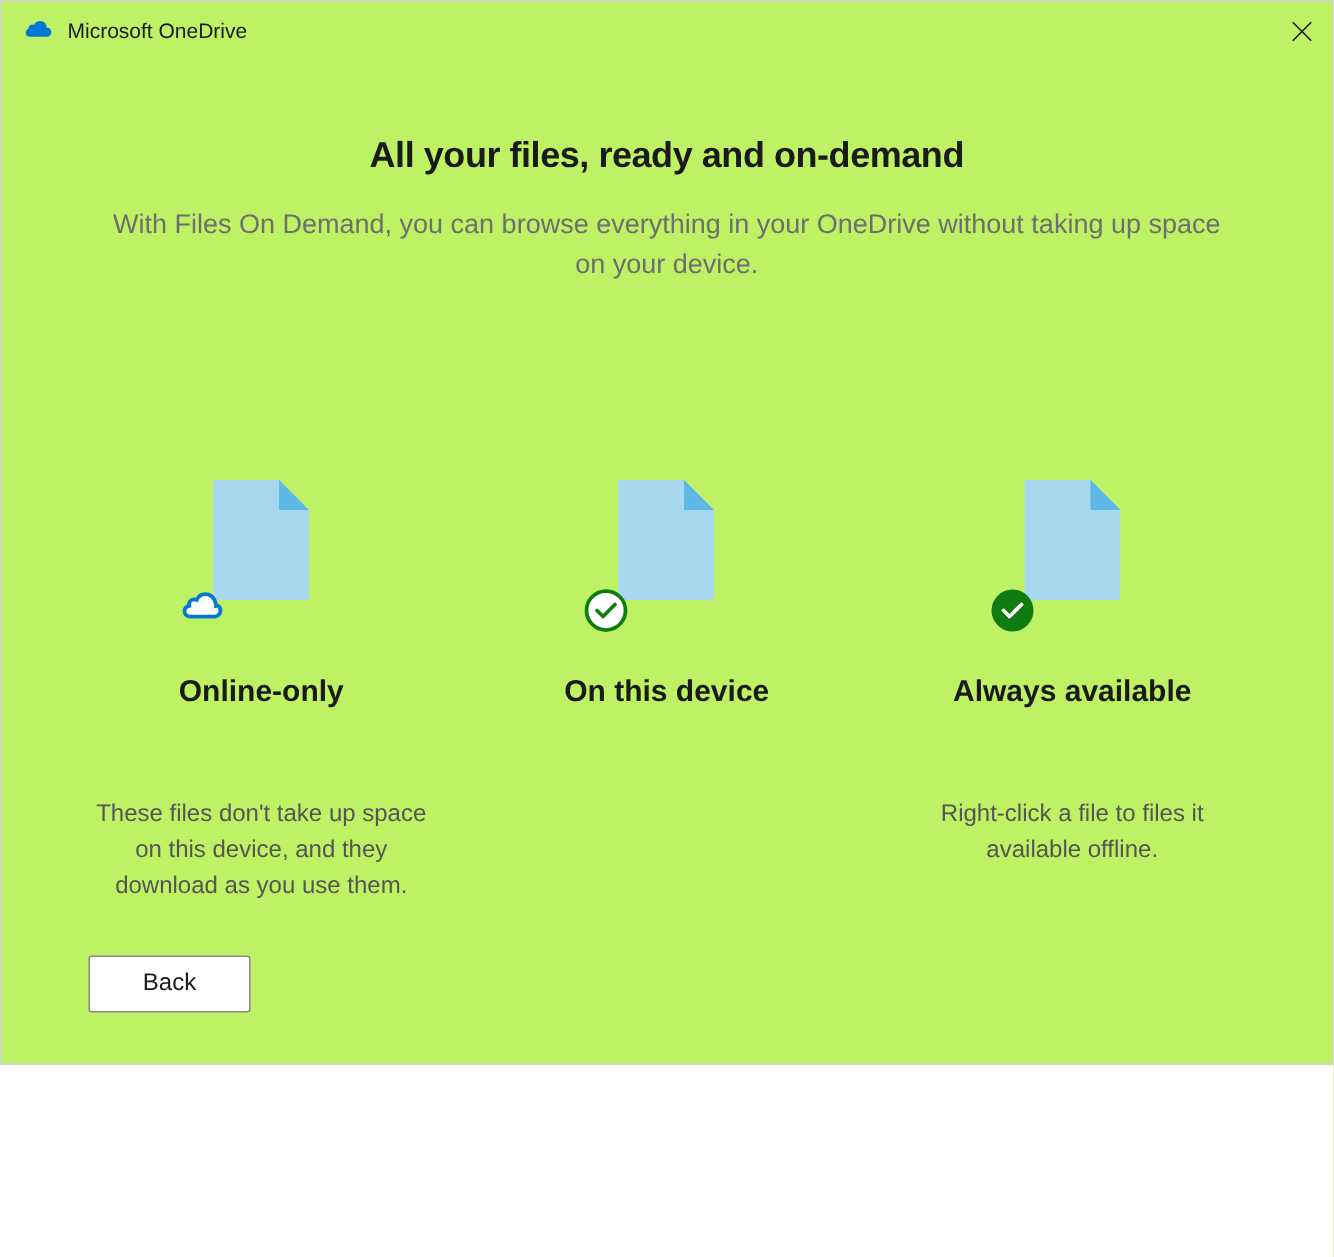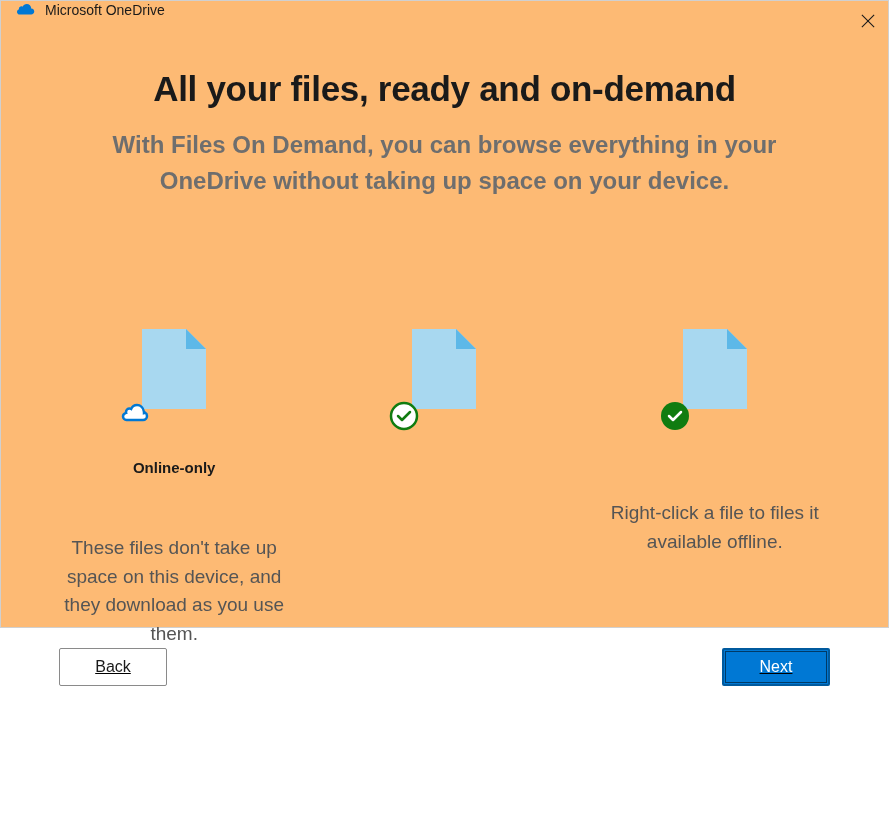--- a/index.html
+++ b/index.html
@@ -5,25 +5,25 @@
     * { box-sizing: border-box; margin: 0; padding: 0; }
     body {
       font-family: "Segoe UI", -apple-system, BlinkMacSystemFont, sans-serif;
       background: #fff;
       width: 889px;
       height: 838px;
       overflow: hidden;
     }
     .window {
       width: 889px;
-      height: 628px;
+      height: 710px;
       border: 1px solid #d0d0d0;
       display: flex;
       flex-direction: column;
-      background: #fdba74;
+      background: #bef264;
     }
     .titlebar {
       height: 40px;
       display: flex;
       align-items: center;
       padding: 0 12px 0 16px;
       position: relative;
     }
     .titlebar-icon {
       width: 18px;
@@ -48,33 +48,32 @@
       cursor: pointer;
     }
     .content {
       flex: 1;
       padding: 50px 48px 0 48px;
       text-align: center;
       display: flex;
       flex-direction: column;
     }
     .main-title {
-      font-size: 35px;
+      font-size: 24px;
       font-weight: 600;
       color: #1a1a1a;
       margin-bottom: 18px;
       letter-spacing: -0.3px;
     }
     .subtitle {
-      font-size: 24px;
+      font-size: 18px;
       color: #6e6e6e;
       line-height: 1.5;
       max-width: 760px;
       margin: 0 auto;
-      font-weight: bold;
     }
     .columns {
       margin-top: 130px;
       display: flex;
       justify-content: space-between;
       gap: 20px;
     }
     .column {
       flex: 1;
       text-align: center;
@@ -89,39 +88,38 @@
       margin-bottom: 30px;
     }
     .badge {
       position: absolute;
       bottom: -2px;
       left: -15px;
       width: 30px;
       height: 30px;
     }
     .col-title {
-      font-size: 15px;
+      font-size: 20px;
       font-weight: 600;
       color: #1a1a1a;
       margin-bottom: 18px;
     }
     .col-desc {
-      font-size: 19px;
+      font-size: 16px;
       color: #555;
       line-height: 1.5;
       max-width: 230px;
       margin-top: 40px;
     }
     .footer {
       height: 110px;
       display: flex;
       align-items: center;
       justify-content: space-between;
       padding: 0 58px;
-      text-decoration: underline;
     }
     .btn {
       min-width: 108px;
       height: 38px;
       border-radius: 2px;
       font-size: 16px;
       font-family: inherit;
       cursor: pointer;
       display: flex;
       align-items: center;
@@ -189,39 +187,40 @@
             <path fill="#a8d8f0" d="M0 0 H44 L64 20 V80 H0 Z"></path>
             <path fill="#5db8e8" d="M44 0 L64 20 H44 Z"></path>
           </svg>
           <span class="badge">
             <svg viewBox="0 0 30 30" width="30" height="30">
               <circle cx="15" cy="15" r="13" fill="#fff" stroke="#107c10" stroke-width="2.5"></circle>
               <path d="M9 15 L13 19 L21 11" fill="none" stroke="#107c10" stroke-width="2.5" stroke-linecap="round" stroke-linejoin="round"></path>
             </svg>
           </span>
         </div>
+        <div class="col-title">On this device</div>
       </div>
 
       <div class="column">
         <div class="file-icon-wrap">
           <svg viewBox="0 0 64 80" width="64" height="80">
             <path fill="#a8d8f0" d="M0 0 H44 L64 20 V80 H0 Z"></path>
             <path fill="#5db8e8" d="M44 0 L64 20 H44 Z"></path>
           </svg>
           <span class="badge">
             <svg viewBox="0 0 30 30" width="30" height="30">
               <circle cx="15" cy="15" r="14" fill="#107c10"></circle>
               <path d="M9 15 L13 19 L21 11" fill="none" stroke="#fff" stroke-width="2.5" stroke-linecap="round" stroke-linejoin="round"></path>
             </svg>
           </span>
         </div>
+        <div class="col-title">Always available</div>
         <div class="col-desc">Right-click a file to files it available offline.</div>
       </div>
 
     </div>
   </div>
 
   <div class="footer">
     <button class="btn btn-back">Back</button>
-    <button class="btn btn-next">Next</button>
   </div>
 
 </div>
 
 </body></html>

